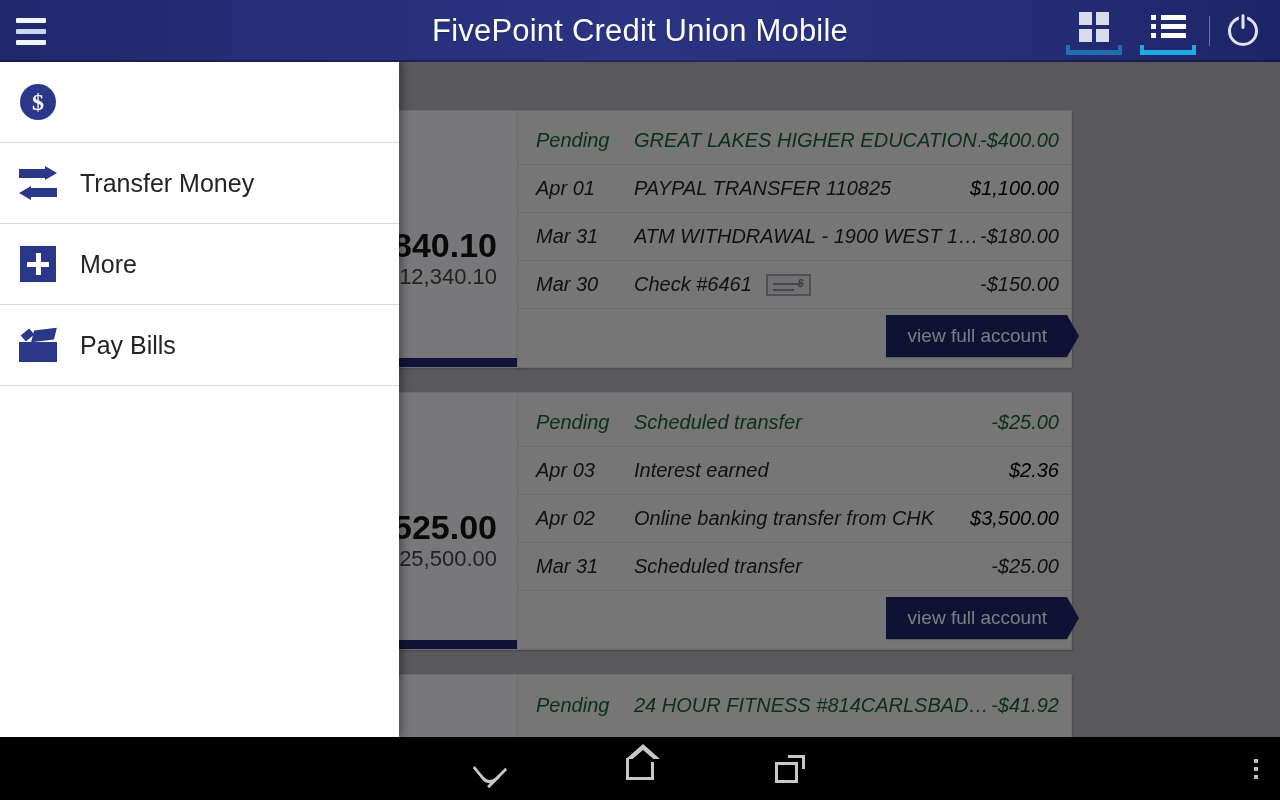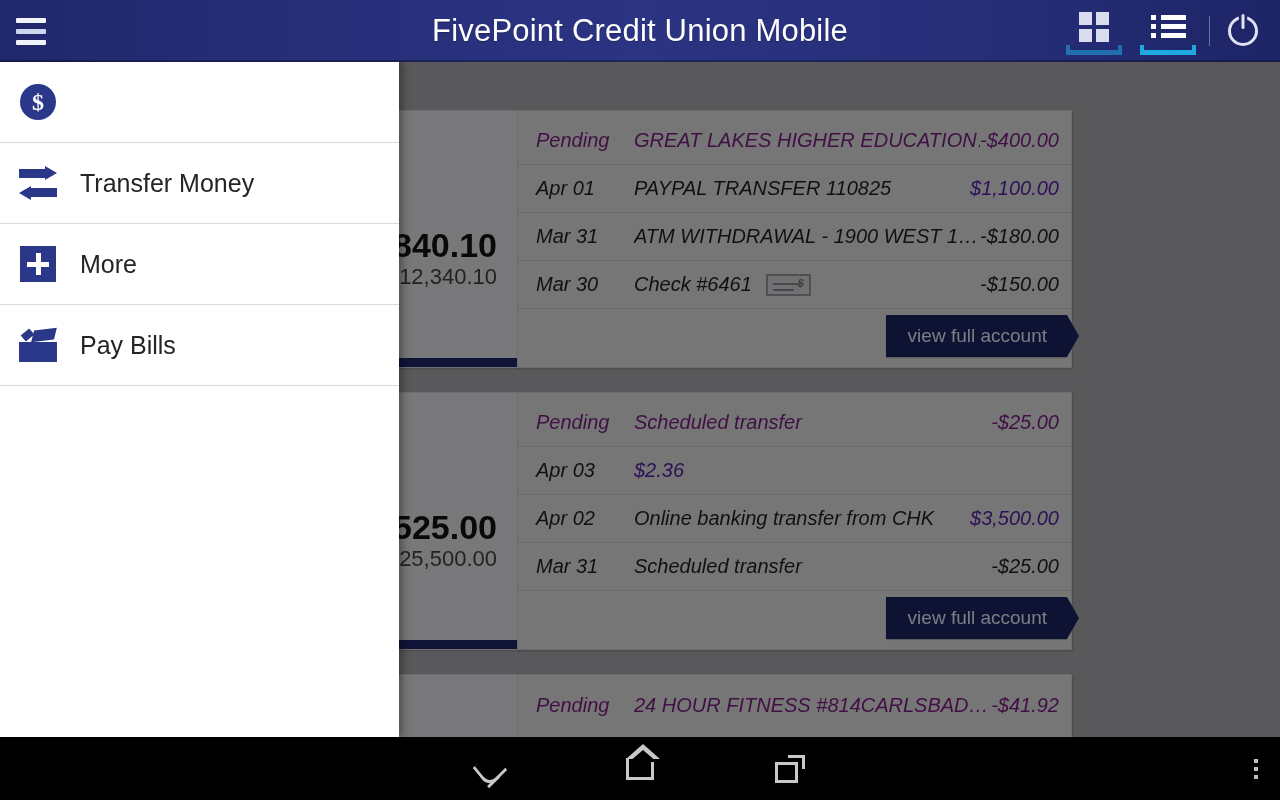--- a/index.html
+++ b/index.html
@@ -153,30 +153,30 @@
     box-shadow: 1px 1px 2px rgba(0,0,0,.18);
   }
   .txn-row {
     display: flex; align-items: center;
     height: 48px;
     padding: 0 12px 0 18px;
     border-bottom: 1px dotted #a9a9ad;
     font-size: 20px; color: #1d1d1d; font-style: italic;
   }
   .txn-row:last-of-type { border-bottom: none; }
-  .txn-row.pending { font-style: italic; color: #701a75; }
+  .txn-row.pending { font-style: italic; color: #14532d; }
   .txn-date { width: 98px; flex: 0 0 98px; }
   .txn-desc {
     flex: 1 1 auto; overflow: hidden;
     white-space: nowrap; text-overflow: ellipsis;
     padding-right: 10px;
     display: flex; align-items: center; gap: 14px;
   }
   .txn-amt { flex: 0 0 auto; text-align: right; white-space: nowrap; }
-  .txn-amt.credit { color: #4c1d95; }
+  .txn-amt.credit { color: #000000; }
 
   .check-ico {
     width: 45px; height: 22px;
     border: 2px solid #8b8b8f;
     position: relative; flex: 0 0 auto;
     background: #c3c3c6;
   }
   .check-ico .cl1, .check-ico .cl2 {
     position: absolute; left: 5px; height: 2px; background: #7c7c80;
   }
@@ -418,20 +418,21 @@
         <div class="acct-foot"></div>
       </div>
       <div class="txn-card">
         <div class="txn-row pending">
           <span class="txn-date">Pending</span>
           <span class="txn-desc">Scheduled transfer</span>
           <span class="txn-amt">-$25.00</span>
         </div>
         <div class="txn-row">
           <span class="txn-date">Apr 03</span>
+          <span class="txn-desc">Interest earned</span>
           <span class="txn-amt credit">$2.36</span>
         </div>
         <div class="txn-row">
           <span class="txn-date">Apr 02</span>
           <span class="txn-desc">Online banking transfer from CHK</span>
           <span class="txn-amt credit">$3,500.00</span>
         </div>
         <div class="txn-row">
           <span class="txn-date">Mar 31</span>
           <span class="txn-desc">Scheduled transfer</span>

